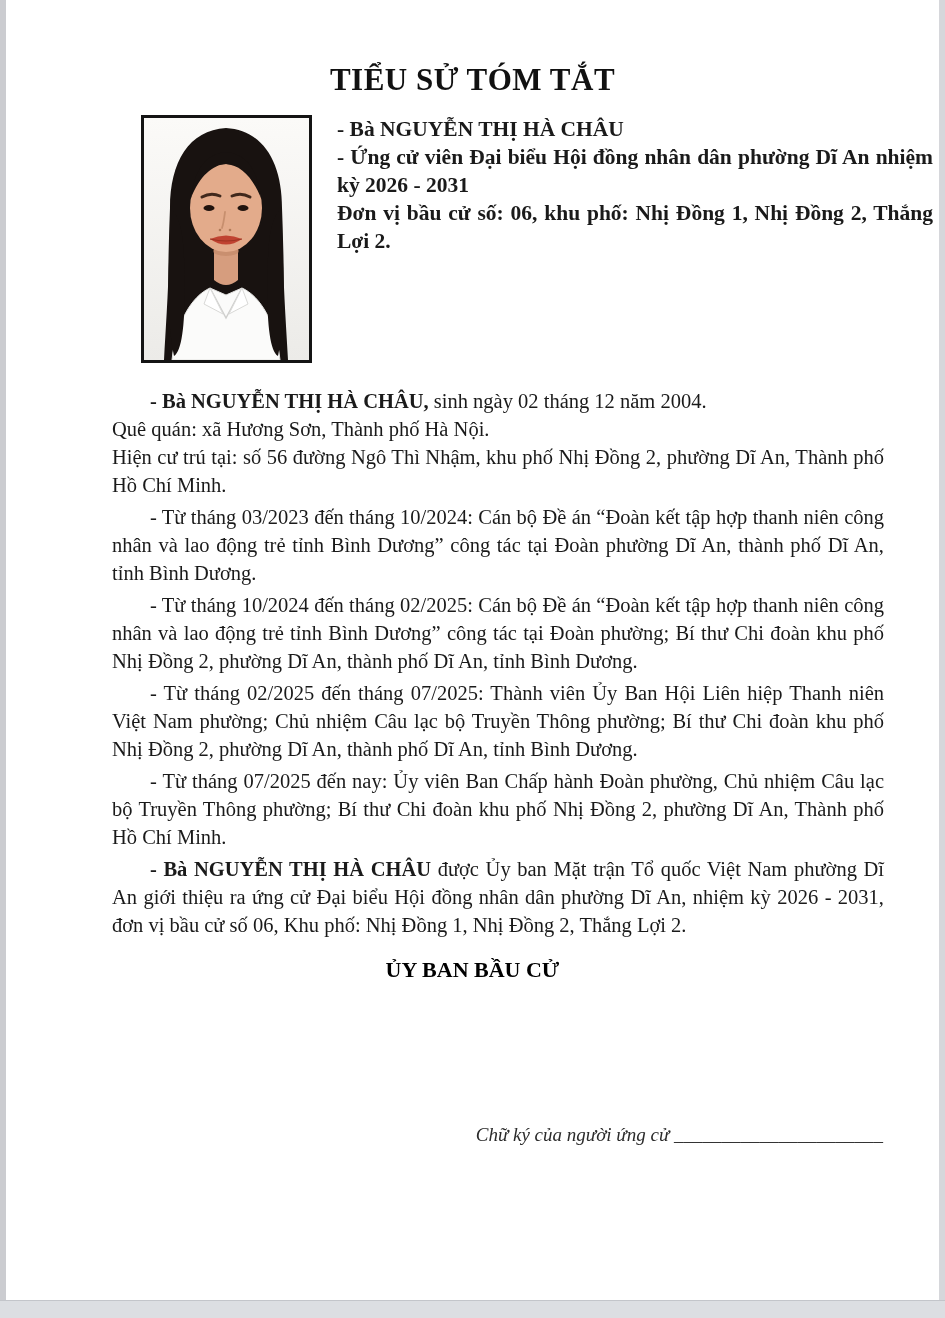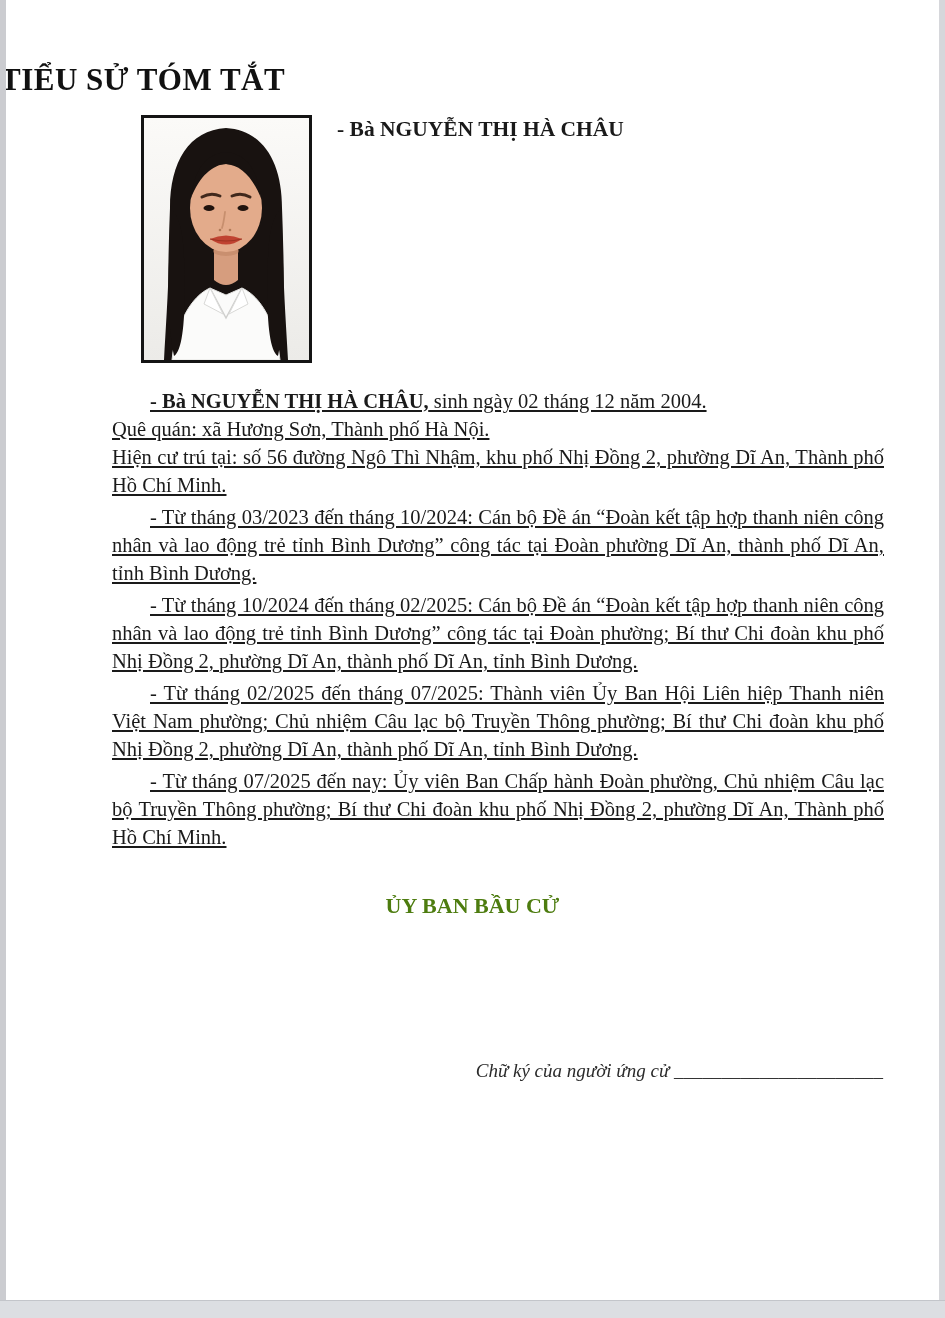--- a/index.html
+++ b/index.html
@@ -13,21 +13,21 @@
     box-sizing:border-box;
   }
   
   .edge-left  { position:absolute; left:0; top:0; width:6px; height:1318px; background:#cbccd0; }
   .edge-right { position:absolute; right:0; top:0; width:6px; height:1318px; background:#d6d7db; }
   .bottom-bar { position:absolute; left:0; bottom:0; width:945px; height:17px;
                 background:#dcdee2; border-top:1px solid #c3c5ca; }
 
   .title {
     margin:0; padding-top:62px;
-    text-align:left;
+    text-align:center;
     font-size:31px; font-weight:700; letter-spacing:.5px;
     color:#111;
   }
 
   .header-row { display:flex; margin:17px 0 0 141px; }
   .photo-frame {
     flex:none;
     width:165px; height:242px;
     border:3px solid #141414;
     background:#f4f2ef;
@@ -37,34 +37,33 @@
     width:596px; margin-left:25px;
     font-weight:700; font-size:21.5px; line-height:28px;
     text-align:justify;
   }
   .header-text p { margin:0; }
 
   .bio {
     margin:24px 61px 0 112px;
     font-size:20.5px; line-height:28px;
     text-align:justify;
-    text-decoration:underline;
   }
   .bio p { margin:0; }
   .indent { text-indent:38px; }
   .bold { font-weight:700; }
   .mt-sm { margin-top:4px !important; }
   .mt-md { margin-top:10px !important; }
   b { font-weight:700; }
 
   .footer {
-    margin-top:40px;
+    margin-top:16px;
     text-align:center;
     font-weight:700; font-size:22px; line-height:29px;
-    color:#4d7c0f;
+    color:#000000;
   }
   .footer p { margin:0; }
 
   .signature {
     margin-top:140px;
     padding-right:62px;
     text-align:right;
     font-style:italic;
     font-size:19px;
     color:#2b2b2b;
@@ -120,31 +119,34 @@
         <path d="M81,94 C80,102 79,107 78,110" fill="none" stroke="#c78f6e" stroke-width="1.8" stroke-linecap="round"></path>
         <circle cx="76" cy="112" r="1.3" fill="#b07a58"></circle>
         <circle cx="86" cy="112" r="1.3" fill="#b07a58"></circle>
 
         <path d="M66,121 Q82,114 98,121 Q82,132 66,121 Z" fill="#c04331"></path>
         <path d="M66,121 Q82,125 98,121" fill="none" stroke="#9e3322" stroke-width="1"></path>
       </svg>
     </div>
     <div class="header-text">
       <p>- Bà NGUYỄN THỊ HÀ CHÂU</p>
+      <p>- Ứng cử viên Đại biểu Hội đồng nhân dân phường Dĩ An nhiệm kỳ 2026 - 2031</p>
+      <p>Đơn vị bầu cử số: 06, khu phố: Nhị Đồng 1, Nhị Đồng 2, Thắng Lợi 2.</p>
     </div>
   </div>
 
   <div class="bio">
     <p class="indent"><b>- Bà NGUYỄN THỊ HÀ CHÂU,</b><span> sinh ngày 02 tháng 12 năm 2004.</span></p>
     <p>Quê quán: xã Hương Sơn, Thành phố Hà Nội.</p>
     <p>Hiện cư trú tại: số 56 đường Ngô Thì Nhậm, khu phố Nhị Đồng 2, phường Dĩ An, Thành phố Hồ Chí Minh.</p>
     <p class="indent mt-sm">- Từ tháng 03/2023 đến tháng 10/2024: Cán bộ Đề án “Đoàn kết tập hợp thanh niên công nhân và lao động trẻ tỉnh Bình Dương” công tác tại Đoàn phường Dĩ An, thành phố Dĩ An, tỉnh Bình Dương.</p>
     <p class="indent mt-sm">- Từ tháng 10/2024 đến tháng 02/2025: Cán bộ Đề án “Đoàn kết tập hợp thanh niên công nhân và lao động trẻ tỉnh Bình Dương” công tác tại Đoàn phường; Bí thư Chi đoàn khu phố Nhị Đồng 2, phường Dĩ An, thành phố Dĩ An, tỉnh Bình Dương.</p>
     <p class="indent mt-sm">- Từ tháng 02/2025 đến tháng 07/2025: Thành viên Ủy Ban Hội Liên hiệp Thanh niên Việt Nam phường; Chủ nhiệm Câu lạc bộ Truyền Thông phường; Bí thư Chi đoàn khu phố Nhị Đồng 2, phường Dĩ An, thành phố Dĩ An, tỉnh Bình Dương.</p>
     <p class="indent mt-sm">- Từ tháng 07/2025 đến nay: Ủy viên Ban Chấp hành Đoàn phường, Chủ nhiệm Câu lạc bộ Truyền Thông phường; Bí thư Chi đoàn khu phố Nhị Đồng 2, phường Dĩ An, Thành phố Hồ Chí Minh.</p>
+    <p class="indent mt-sm"><b>- Bà NGUYỄN THỊ HÀ CHÂU</b><span> được Ủy ban Mặt trận Tổ quốc Việt Nam phường Dĩ An giới thiệu ra ứng cử Đại biểu Hội đồng nhân dân phường Dĩ An, nhiệm kỳ 2026 - 2031, đơn vị bầu cử số 06, Khu phố: Nhị Đồng 1, Nhị Đồng 2, Thắng Lợi 2.</span></p>
   </div>
 
   <div class="footer">
     <p>ỦY BAN BẦU CỬ</p>
   </div>
 
   <div class="signature">
     <span class="sig-label">Chữ ký của người ứng cử </span><span class="sig-line">______________________</span>
   </div>
 

